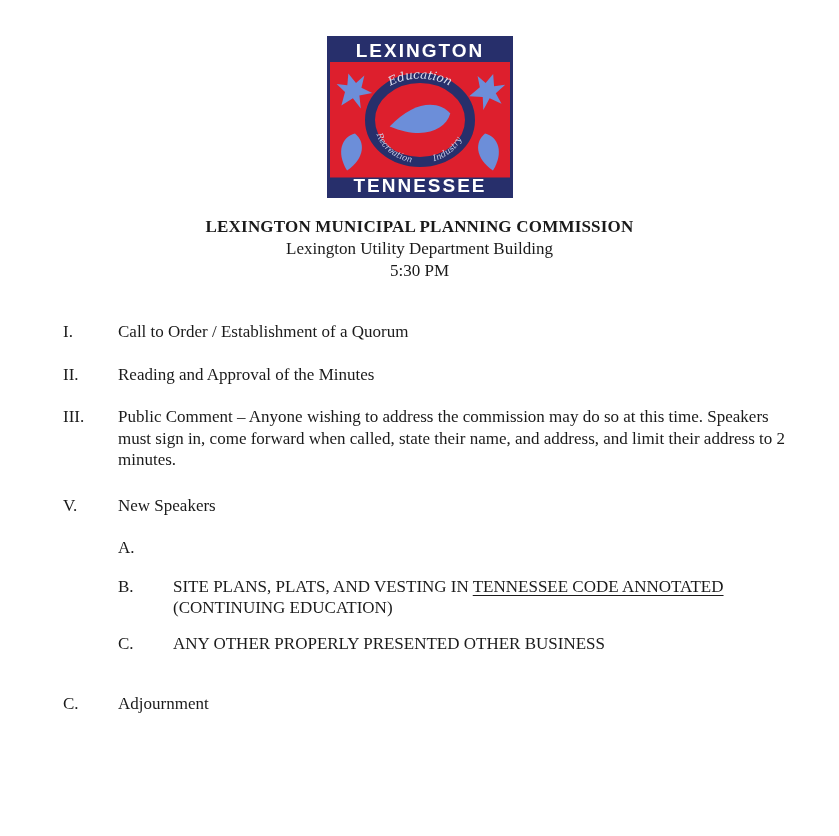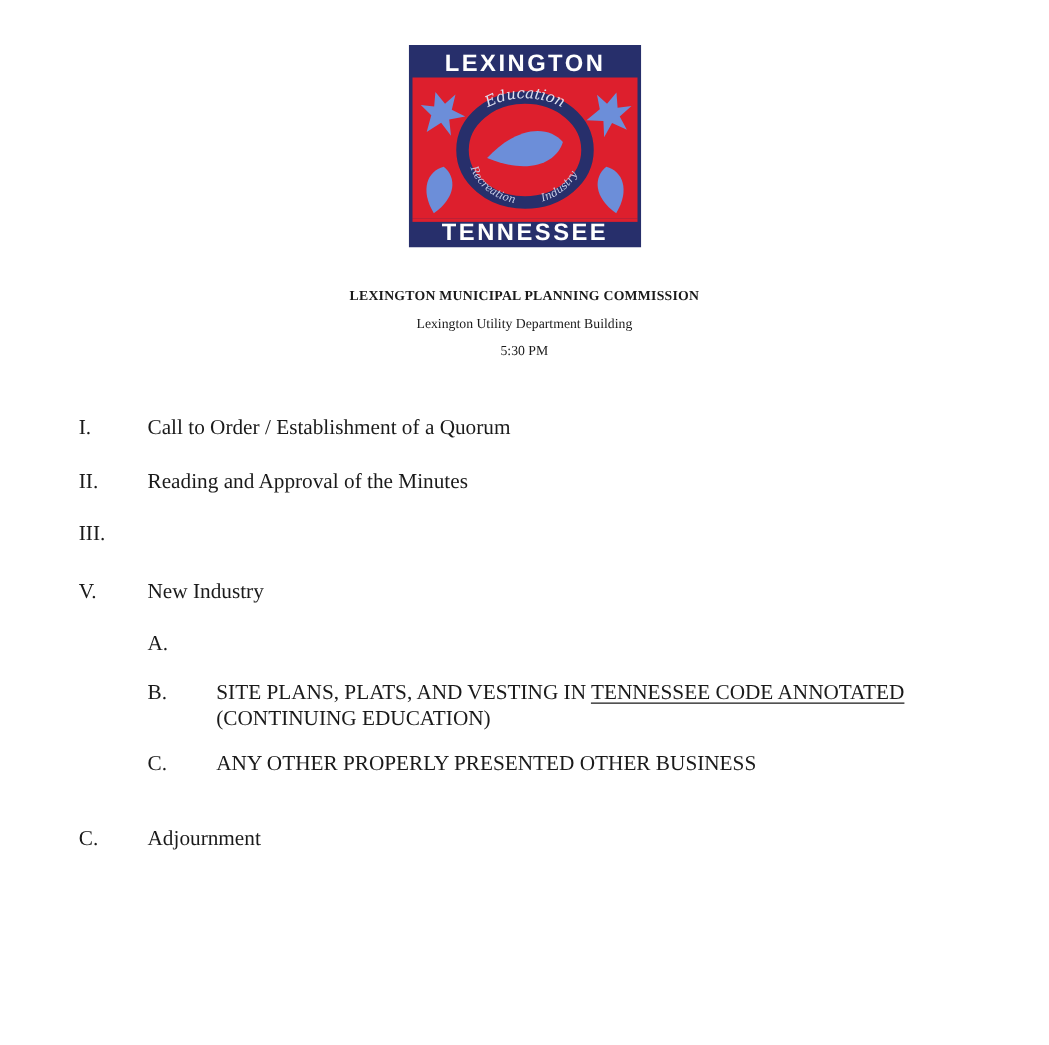--- a/index.html
+++ b/index.html
@@ -12,23 +12,23 @@
     color: #1a1a1a;
     overflow: hidden;
   }
   .logo-wrap {
     padding-top: 36px;
     display: flex;
     justify-content: center;
   }
   .logo-svg { display: block; }
   .title-block {
-    margin-top: 28px;
+    margin-top: 18px;
     text-align: center;
-    font-size: 11px;
+    font-size: 17px;
     line-height: 22px;
   }
   .title-bold { font-weight: bold; letter-spacing: 0.2px; }
   .agenda { margin-top: 39px; }
   .row {
     display: flex;
     align-items: flex-start;
     padding-left: 63px;
     font-size: 17px;
     line-height: 21.5px;
@@ -101,26 +101,27 @@
       <span class="txt">Call to Order / Establishment of a Quorum</span>
     </div>
 
     <div class="row mb-item">
       <span class="num">II.</span>
       <span class="txt">Reading and Approval of the Minutes</span>
     </div>
 
     <div class="row mb-para">
       <span class="num">III.</span>
+      <span class="txt">Public Comment – Anyone wishing to address the commission may do so at this time. Speakers must sign in, come forward when called, state their name, and address, and limit their address to 2 minutes.</span>
     </div>
 
 
     <div class="row mb-item">
       <span class="num">V.</span>
-      <span class="txt">New Industry</span>
+      <span class="txt">New Speakers</span>
     </div>
 
     <div class="row sub mb-subA">
       <span class="num">A.</span>
     </div>
 
     <div class="row sub mb-subB">
       <span class="num">B.</span>
       <span class="txt"><span>SITE PLANS, PLATS, AND VESTING IN </span><span class="u">TENNESSEE CODE ANNOTATED</span><span> (CONTINUING EDUCATION)</span></span>
     </div>

